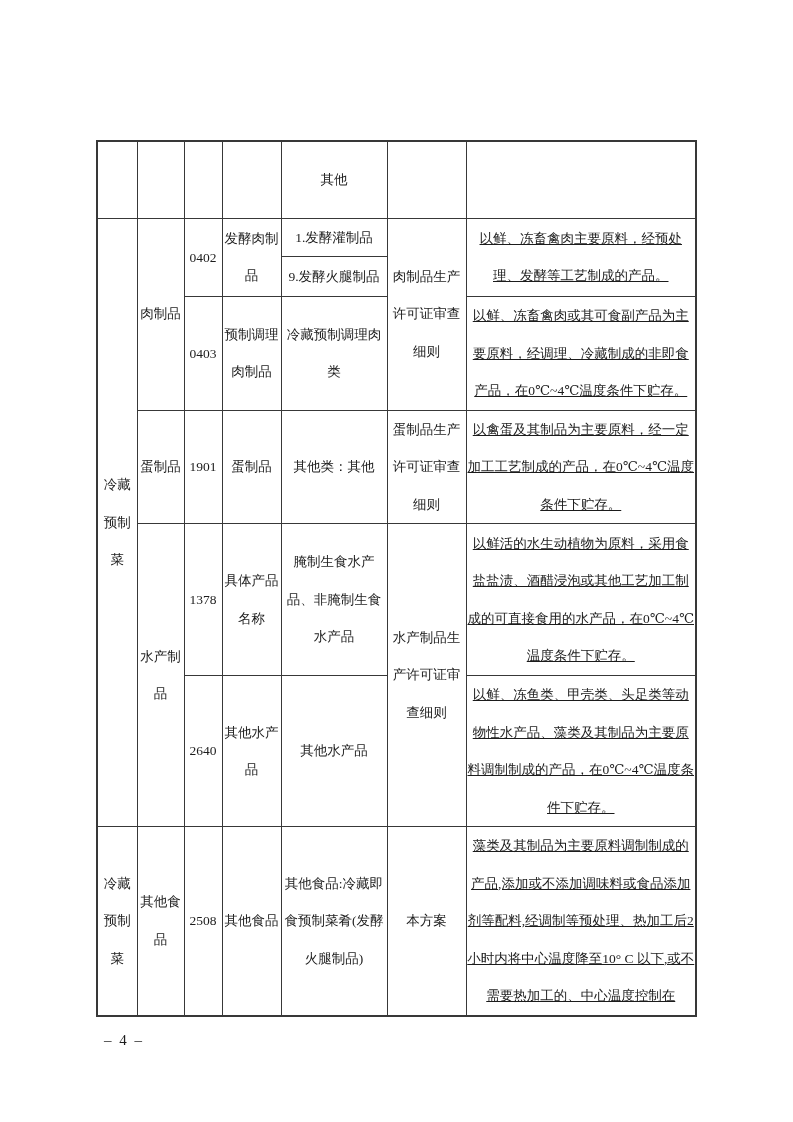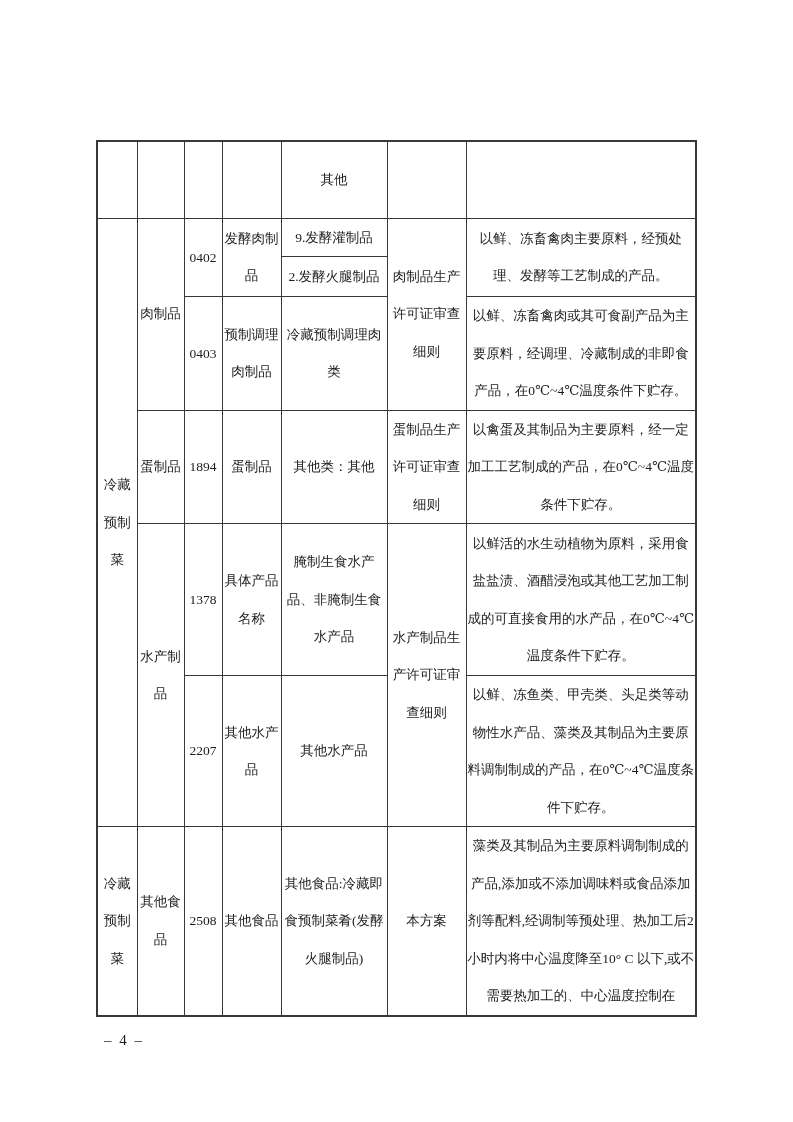--- a/index.html
+++ b/index.html
@@ -39,20 +39,21 @@
     overflow: hidden;
     word-break: break-all;
   }
   td.cell-sub {
     text-align: left;
     padding: 0 1px 0 2px;
   }
   td.cell-desc {
     text-align: justify;
     padding: 0 3px 0 4px;
+    text-decoration: underline;
   }
   td.top-align {
     vertical-align: top;
   }
   td.cell-group {
     padding: 0 7px;
   }
   td.cell-rule {
     padding: 0 4px;
   }
@@ -96,56 +97,56 @@
     <tr style="height:37px">
       <td rowspan="6">
         <div class="stacked">
           <span>冷藏</span>
           <span>预制菜</span>
         </div>
       </td>
       <td rowspan="3" class="cell-group">肉制品</td>
       <td rowspan="2">0402</td>
       <td rowspan="2">发酵肉制品</td>
-      <td class="cell-sub">9.发酵灌制品</td>
+      <td class="cell-sub">1.发酵灌制品</td>
       <td rowspan="3" class="cell-rule">肉制品生产许可证审查细则</td>
       <td rowspan="2" class="cell-desc">以鲜、冻畜禽肉主要原料，经预处理、发酵等工艺制成的产品。</td>
     </tr>
 
     <tr style="height:40px">
-      <td class="cell-sub">2.发酵火腿制品</td>
+      <td class="cell-sub">9.发酵火腿制品</td>
     </tr>
 
     <tr style="height:113px">
       <td>0403</td>
       <td>预制调理肉制品</td>
       <td class="cell-sub">冷藏预制调理肉类</td>
       <td class="cell-desc">以鲜、冻畜禽肉或其可食副产品为主要原料，经调理、冷藏制成的非即食产品，在0℃~4℃温度条件下贮存。</td>
     </tr>
 
     <tr style="height:112px">
       <td class="cell-group">蛋制品</td>
-      <td>1894</td>
+      <td>1901</td>
       <td>蛋制品</td>
       <td class="cell-sub">其他类：其他</td>
       <td class="cell-rule">蛋制品生产许可证审查细则</td>
       <td class="cell-desc">以禽蛋及其制品为主要原料，经一定加工工艺制成的产品，在0℃~4℃温度条件下贮存。</td>
     </tr>
 
     <tr style="height:152px">
       <td rowspan="2" class="cell-group">水产制品</td>
       <td>1378</td>
       <td>具体产品名称</td>
       <td class="cell-sub">腌制生食水产品、非腌制生食水产品</td>
       <td rowspan="2" class="cell-rule">水产制品生产许可证审查细则</td>
       <td class="cell-desc">以鲜活的水生动植物为原料，采用食盐盐渍、酒醋浸泡或其他工艺加工制成的可直接食用的水产品，在0℃~4℃温度条件下贮存。</td>
     </tr>
 
     <tr style="height:113px">
-      <td>2207</td>
+      <td>2640</td>
       <td>其他水产品</td>
       <td class="cell-sub">其他水产品</td>
       <td class="cell-desc">以鲜、冻鱼类、甲壳类、头足类等动物性水产品、藻类及其制品为主要原料调制制成的产品，在0℃~4℃温度条件下贮存。</td>
     </tr>
 
     <tr style="height:186px">
       <td>
         <div class="stacked">
           <span>冷藏</span>
           <span>预制菜</span>

